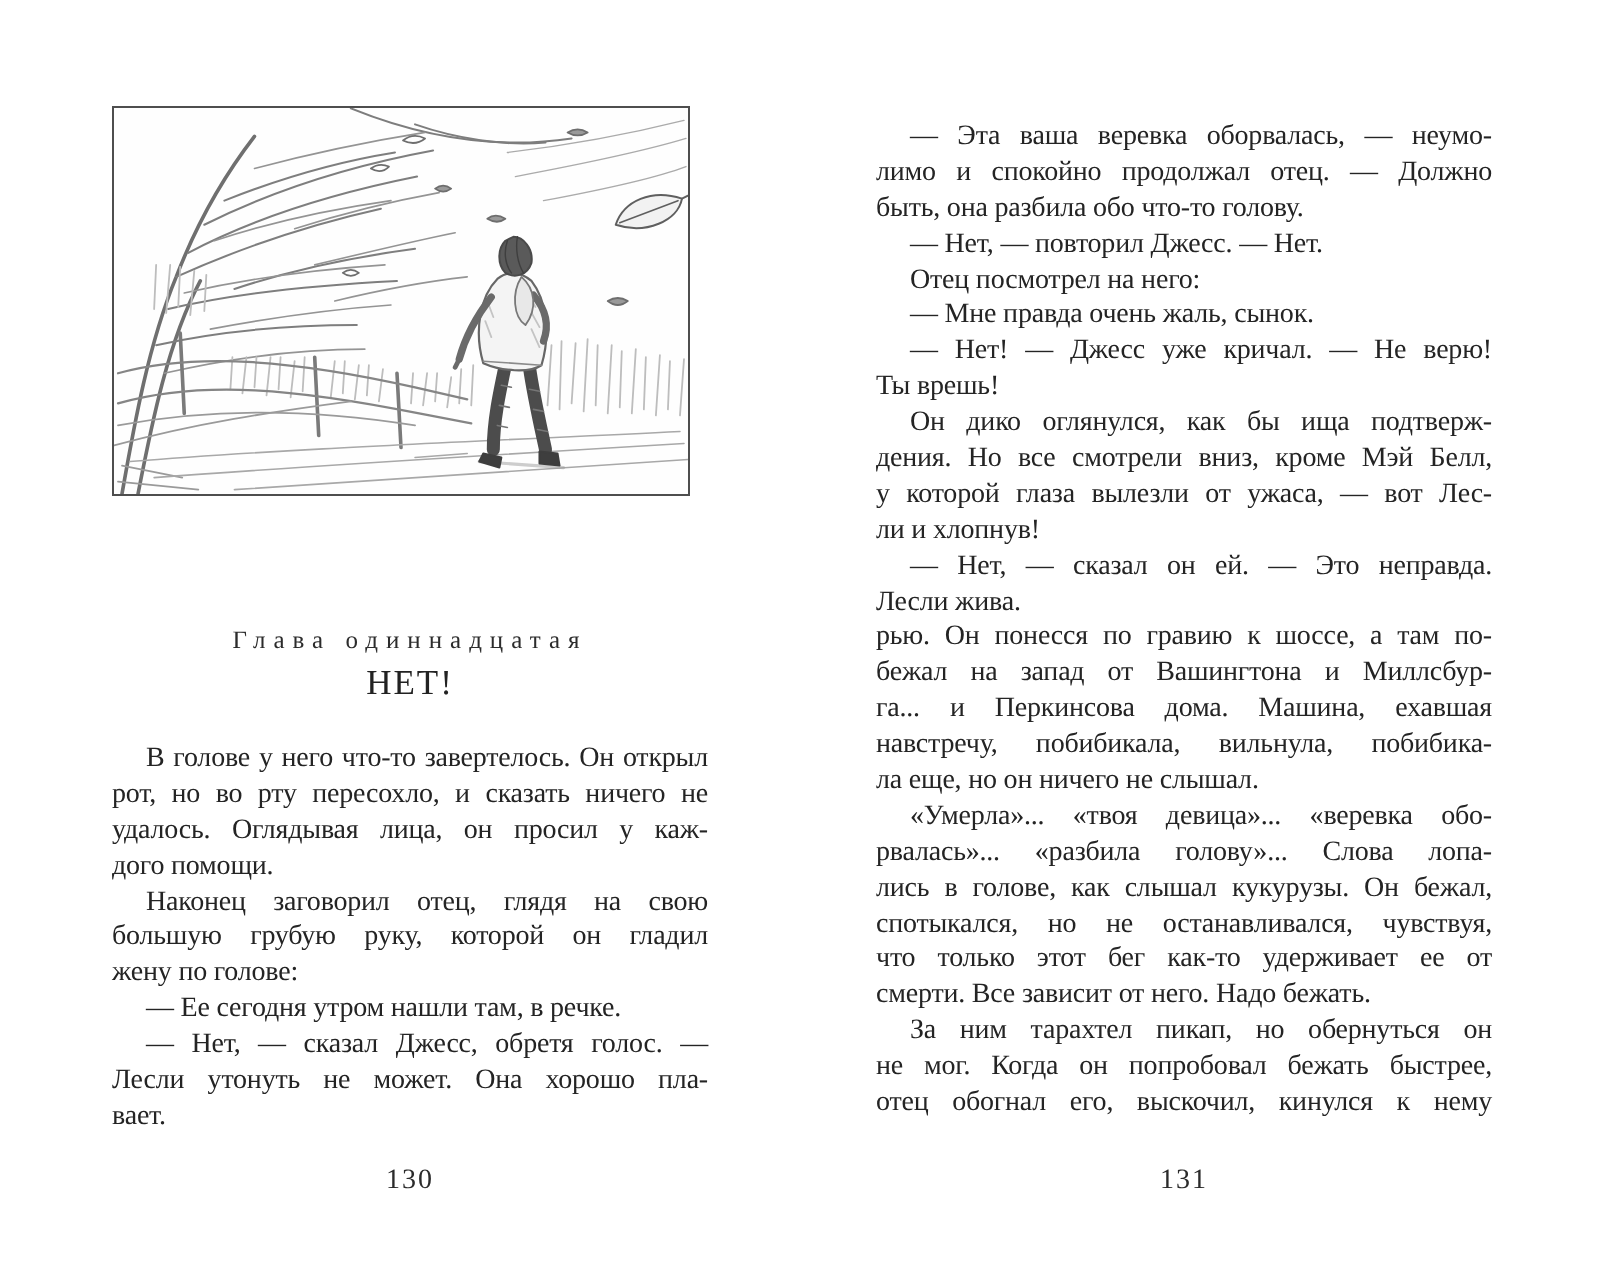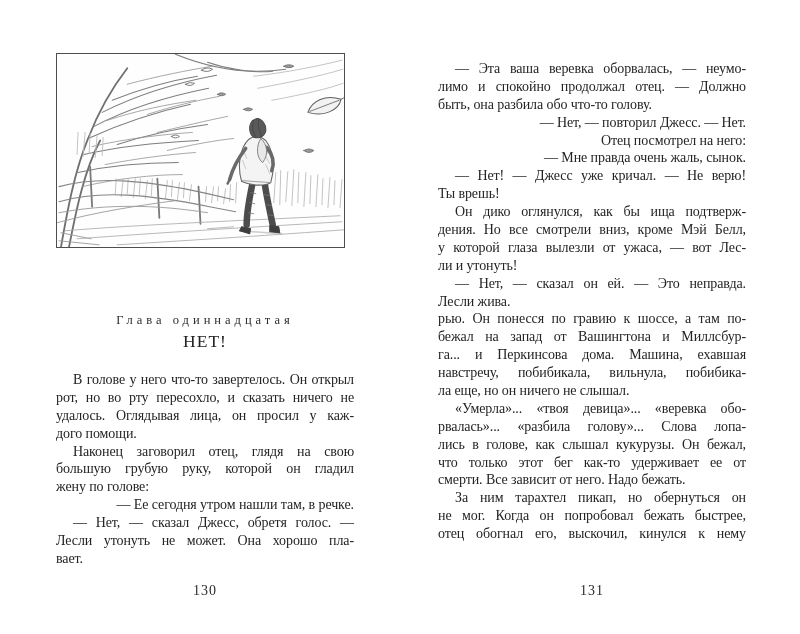--- a/index.html
+++ b/index.html
@@ -24,21 +24,21 @@
   .chapter-title{
     position:absolute;top:331px;left:0;width:100%;text-align:center;
     font-size:17.5px;letter-spacing:1px;color:#222;
   }
 
   .textcol{position:absolute;left:0;width:100%;font-size:14px;line-height:17.9px;}
   .textcol-left{top:371px;}
   .textcol-right{top:60px;}
   .line{height:17.9px;text-align:left;letter-spacing:-0.1px;}
   .line.just{text-align:justify;text-align-last:justify;}
-  .line.ind{text-indent:17px;text-align:right;}
+  .line.ind{text-indent:17px;}
 
   .page-number{
     position:absolute;top:583px;left:0;width:100%;text-align:center;
     font-size:14px;color:#2b2b2b;letter-spacing:1px;
   }
 </style>
 </head>
 <body>
 
 <div class="spread">
@@ -182,31 +182,32 @@
         <div class="line just">лимо и спокойно продолжал отец. — Должно</div>
         <div class="line">быть, она разбила обо что-то голову.</div>
         <div class="line ind">— Нет, — повторил Джесс. — Нет.</div>
         <div class="line ind">Отец посмотрел на него:</div>
         <div class="line ind">— Мне правда очень жаль, сынок.</div>
         <div class="line ind just">— Нет! — Джесс уже кричал. — Не верю!</div>
         <div class="line">Ты врешь!</div>
         <div class="line ind just">Он дико оглянулся, как бы ища подтверж-</div>
         <div class="line just">дения. Но все смотрели вниз, кроме Мэй Белл,</div>
         <div class="line just">у которой глаза вылезли от ужаса, — вот Лес-</div>
-        <div class="line">ли и утонуть!</div>
+        <div class="line">ли и хлопнув!</div>
         <div class="line ind just">— Нет, — сказал он ей. — Это неправда.</div>
         <div class="line">Лесли жива.</div>
         <div class="line just">рью. Он понесся по гравию к шоссе, а там по-</div>
         <div class="line just">бежал на запад от Вашингтона и Миллсбур-</div>
         <div class="line just">га... и Перкинсова дома. Машина, ехавшая</div>
         <div class="line just">навстречу, побибикала, вильнула, побибика-</div>
         <div class="line">ла еще, но он ничего не слышал.</div>
         <div class="line ind just">«Умерла»... «твоя девица»... «веревка обо-</div>
         <div class="line just">рвалась»... «разбила голову»... Слова лопа-</div>
         <div class="line just">лись в голове, как слышал кукурузы. Он бежал,</div>
+        <div class="line just">спотыкался, но не останавливался, чувствуя,</div>
         <div class="line just">что только этот бег как-то удерживает ее от</div>
         <div class="line">смерти. Все зависит от него. Надо бежать.</div>
         <div class="line ind just">За ним тарахтел пикап, но обернуться он</div>
         <div class="line just">не мог. Когда он попробовал бежать быстрее,</div>
         <div class="line just">отец обогнал его, выскочил, кинулся к нему</div>
       </div>
 
     <div class="page-number">131</div>
   </div>
 

